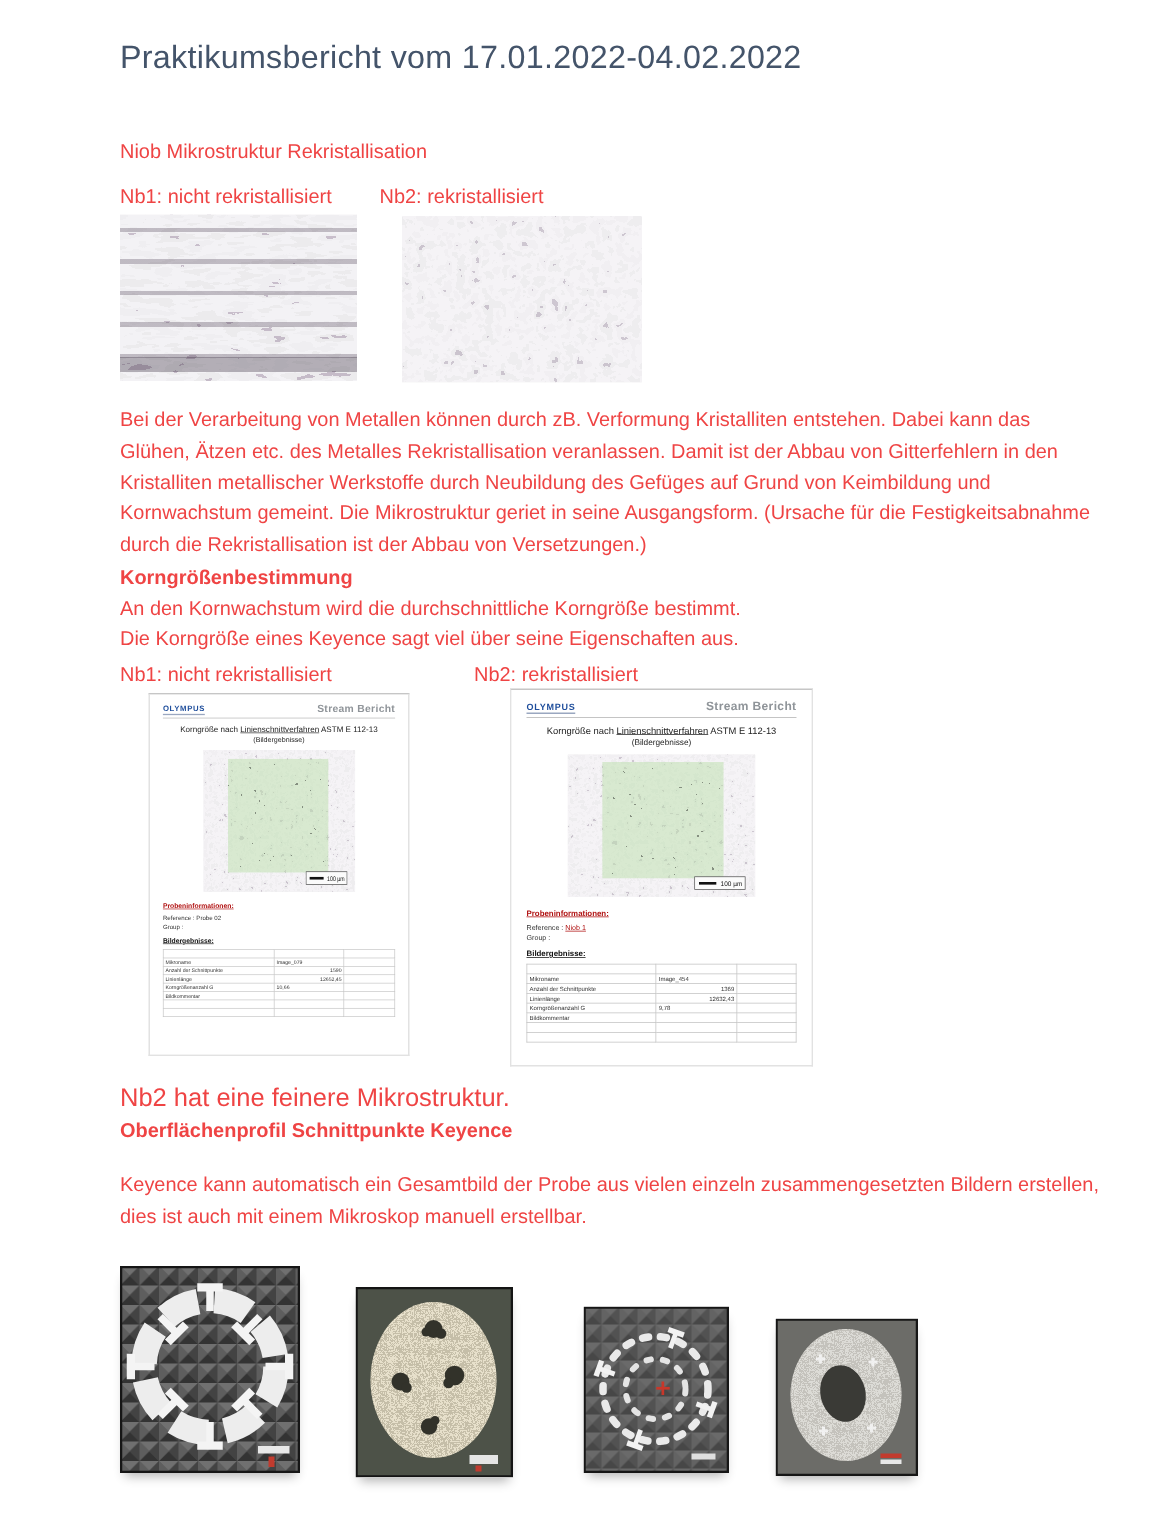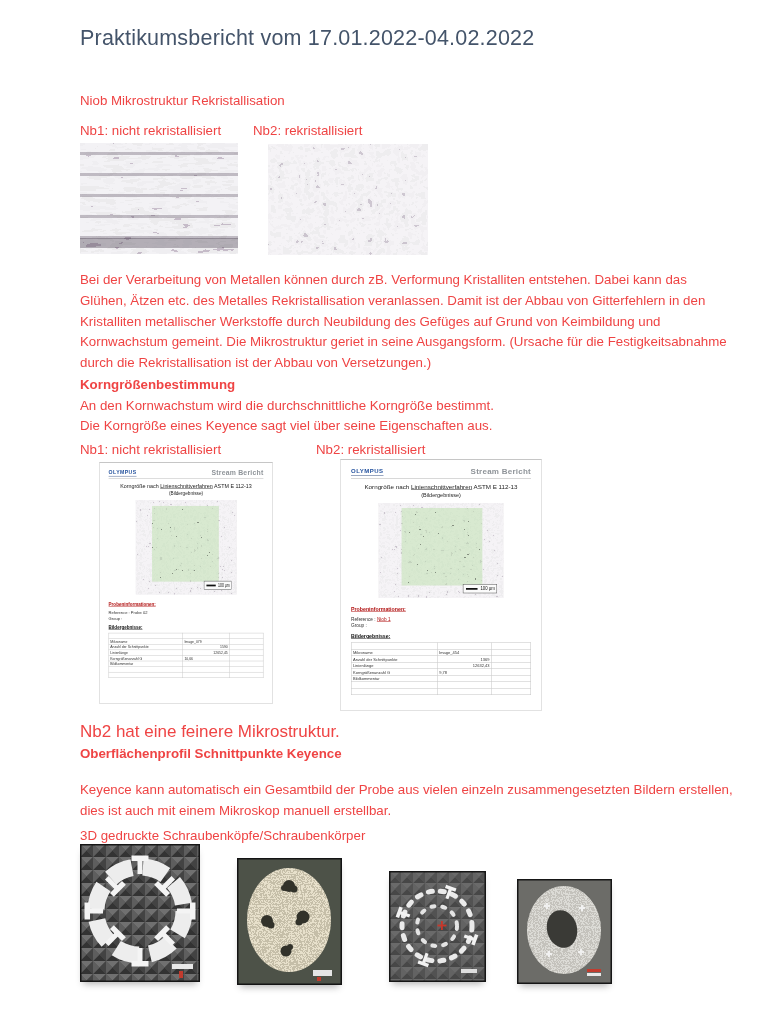--- a/index.html
+++ b/index.html
@@ -299,21 +299,20 @@
       </tbody>
         </table>
     </div>
   </div>
 
   <div class="abs body-text" style="left:80px;top:702px;font-size:17px;margin-top:20px;">Nb2 hat eine feinere Mikrostruktur.</div>
 
   <div class="abs body-text bold" style="left:80px;top:744px;">Oberflächenprofil Schnittpunkte Keyence</div>
   <div class="abs body-text" style="left:80px;top:765px;width:658px;margin-top:15px;">Keyence kann automatisch ein Gesamtbild der Probe aus vielen einzeln zusammengesetzten Bildern erstellen, dies ist auch mit einem Mikroskop manuell erstellbar.</div>
 
-  <div class="abs body-text" style="left:80px;top:826px;">3D gedruckte Schraubenköpfe/Schraubenkörper</div>
 
   <div class="micro-wrap shadowed" style="left:80px;top:844px;width:120px;height:138px;">
     <svg width="120" height="138" viewBox="0 0 120 138">
       <rect width="120" height="138" fill="url(#waffle)"></rect>
       <circle cx="60" cy="67" r="44" fill="none" stroke="#ededed" stroke-width="17" stroke-dasharray="24 11"></circle>
       <g fill="#f4f4f4">
         <g transform="rotate(0,60,67) translate(60,25)">
             <use href="#tee"></use>
           </g>
         <g transform="rotate(45,60,67) translate(60,25) rotate(180)">

